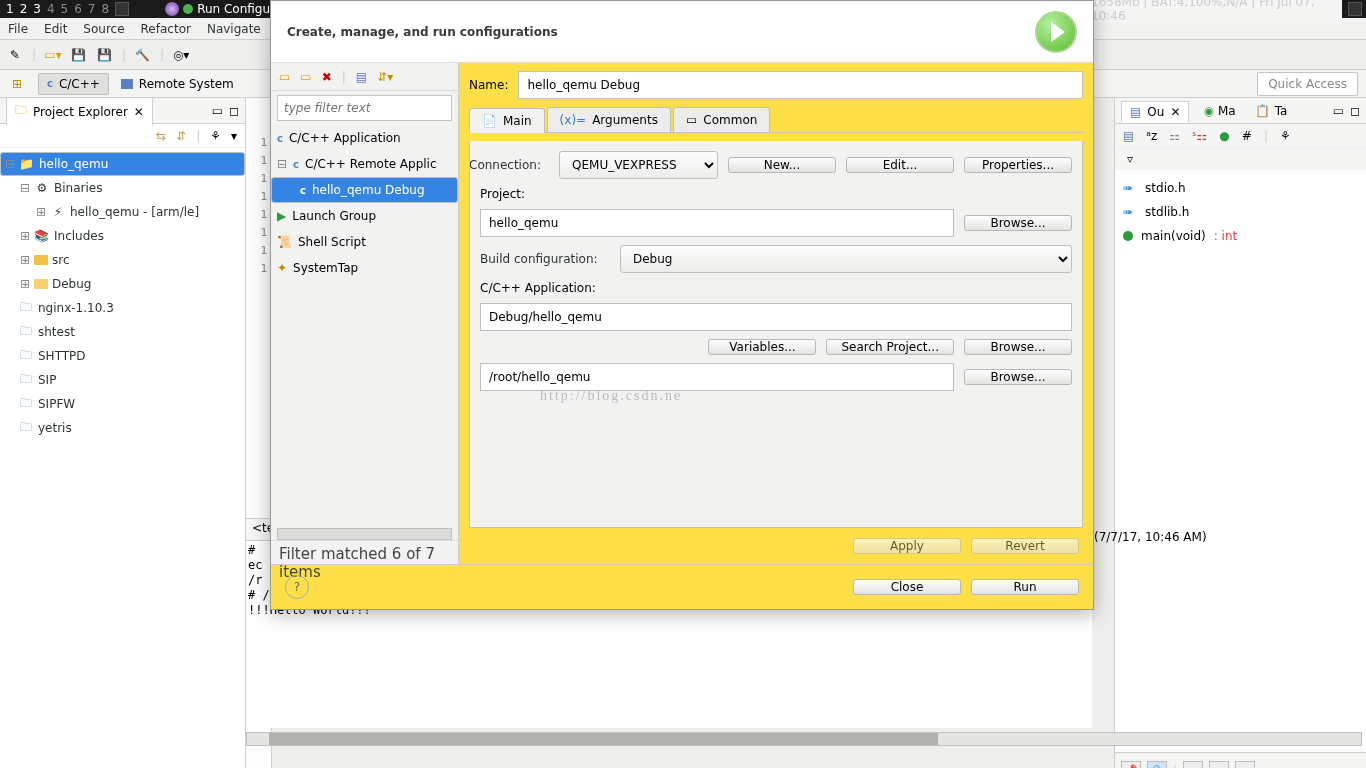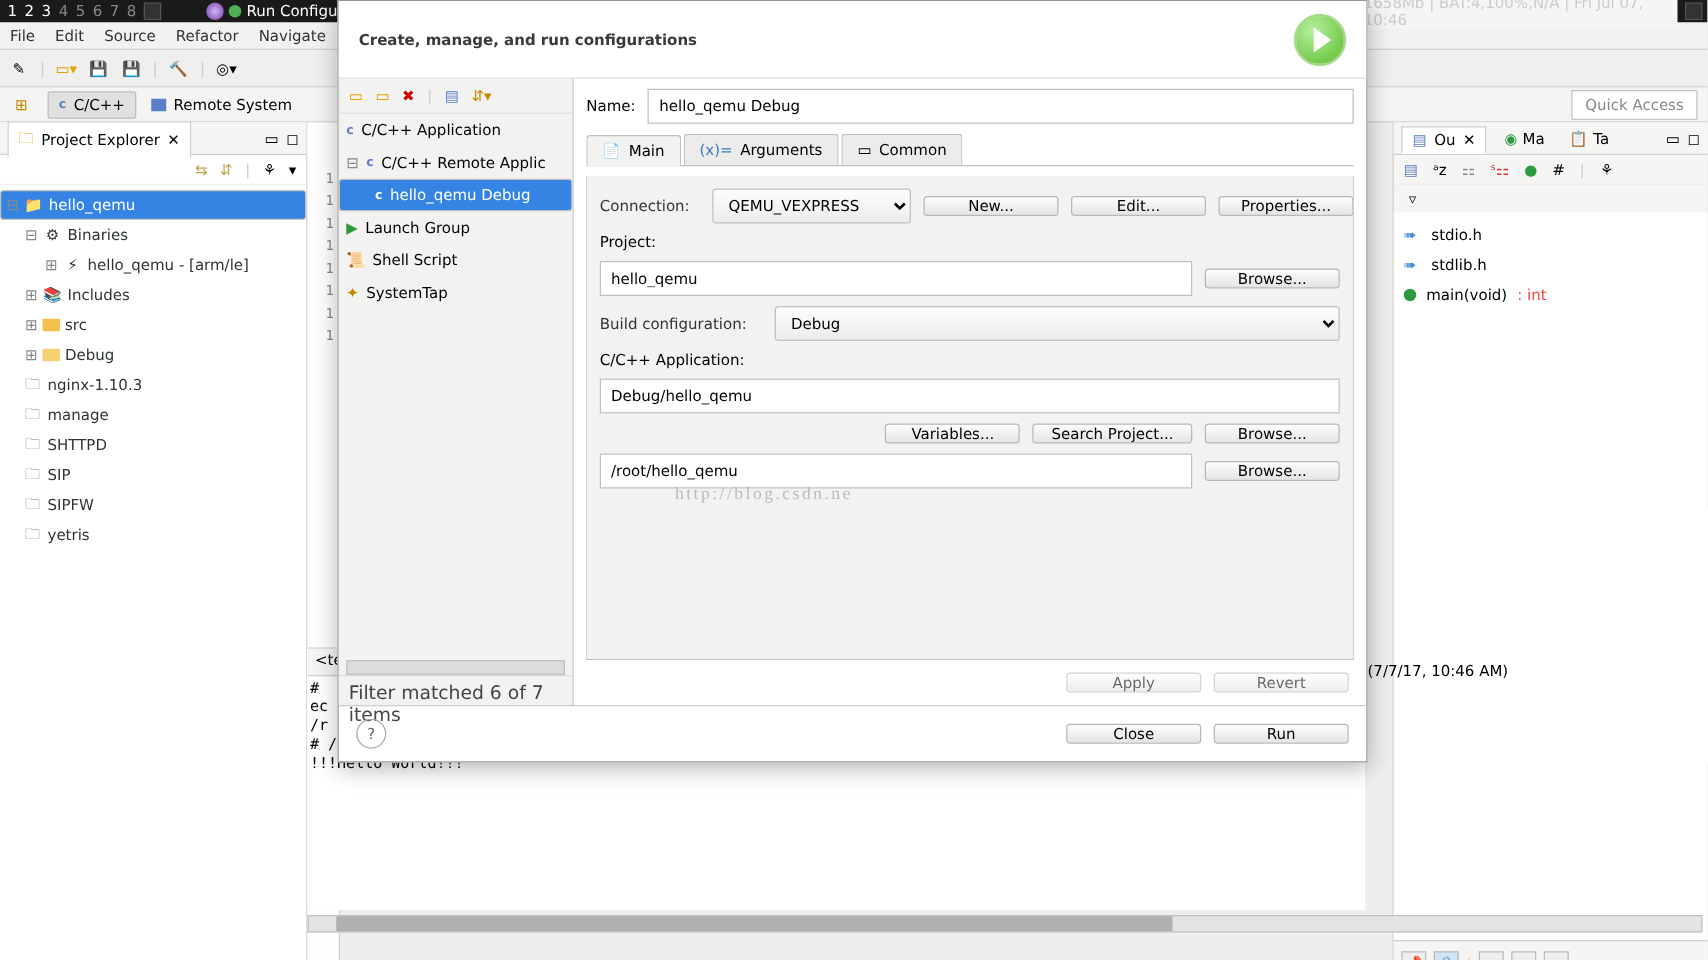--- a/index.html
+++ b/index.html
@@ -58,21 +58,21 @@
 .right .outline-body .r { height: 24px; display: flex; align-items: center; gap: 8px; }
 .dot { width: 10px; height: 10px; border-radius: 50%; background: #2d9a3e; display: inline-block; }
 .hfile { color: #4a90d9; font-weight: bold; margin-right: 4px; }
 
 
 .rightlow { height: 36px; border-top: 1px solid #cfcfcd; display: flex; align-items: center; padding: 0 6px; gap: 6px; background: #f5f5f3; }
 .sqbtn { width: 20px; height: 20px; border: 1px solid #bbb; background: #eee; display: inline-flex; align-items: center; justify-content: center; }
 .timestamp-line { position: absolute; left: 1094px; top: 530px; font-size: 12px; }
 
 
-.dialog { position: absolute; left: 270px; top: 0px; width: 824px; height: 610px; background: #ffffff; border: 1px solid #999; box-shadow: 0 4px 18px rgba(0,0,0,0.3); display: flex; flex-direction: column; }
+.dialog { position: absolute; left: 270px; top: 0px; width: 824px; height: 610px; background: #fde047; border: 1px solid #999; box-shadow: 0 4px 18px rgba(0,0,0,0.3); display: flex; flex-direction: column; }
 .dialog .hdr { height: 62px; background: #fff; display: flex; align-items: center; padding: 0 16px; border-bottom: 1px solid #ddd; }
 .dialog .hdr .title { font-weight: bold; color: #3a3a3a; }
 .runicon { width: 42px; height: 42px; border-radius: 50%; background: radial-gradient(circle at 35% 30%, #b5f0a0, #5bbb2a); border: 2px solid #a9d88e; margin-left: auto; display: flex; align-items: center; justify-content: center; }
 .runicon .tri { width: 0; height: 0; border-left: 14px solid #fff; border-top: 10px solid transparent; border-bottom: 10px solid transparent; margin-left: 4px; }
 
 .dialog .body { display: flex; flex: 1; min-height: 0; }
 .dlg-left { width: 188px; border-right: 1px solid #ccc; background: #f2f2f0; display: flex; flex-direction: column; }
 .dlg-toolbar { height: 28px; display: flex; align-items: center; gap: 10px; padding: 0 8px; border-bottom: 1px solid #ddd; }
 .filter { margin: 4px 6px; }
 .filter input { width: 100%; height: 26px; border: 1px solid #c5c5c3; padding: 0 6px; background: #fff; color: #888; font-style: italic; }
@@ -82,21 +82,21 @@
 .cfg-tree .row.ind { padding-left: 28px; }
 .dlg-left .status { height: 24px; border-top: 1px solid #ddd; padding: 4px 8px; color: #444; font-size: 15px; }
 
 .dlg-right { flex: 1; display: flex; flex-direction: column; padding: 8px 10px; gap: 8px; overflow: hidden; }
 .namerow { display: flex; align-items: center; gap: 10px; }
 .namerow input { flex: 1; height: 28px; border: 1px solid #c0c0be; background: #fff; padding: 0 8px; }
 .tabs2 { display: flex; border-bottom: 1px solid #c0c0be; }
 .tabs2 .t { padding: 5px 12px; border: 1px solid #c0c0be; border-bottom: none; background: #ececea; margin-right: 2px; display: flex; align-items: center; gap: 6px; border-radius: 3px 3px 0 0; }
 .tabs2 .t.active { background: #f2f2f0; position: relative; top: 1px; }
 .form { border: 1px solid #c0c0be; border-top: none; padding: 10px; display: flex; flex-direction: column; gap: 8px; background: #f2f2f0; flex: 1; overflow: auto; }
-.frow { display: flex; align-items: center; gap: 10px; }
+.frow { display: flex; align-items: center; gap: 10px; justify-content: flex-end; }
 .frow label { min-width: 80px; color: #2e3436; }
 select, .sel { height: 28px; border: 1px solid #c0c0be; background: linear-gradient(#fdfdfd,#ececea); padding: 0 24px 0 8px; border-radius: 3px; position: relative; }
 .btn { height: 16px; min-width: 108px; border: 1px solid #b8b8b6; background: linear-gradient(#fdfdfd,#e4e4e2); border-radius: 3px; padding: 0 14px; display: inline-flex; align-items: center; justify-content: center; }
 .txt { width: 100%; height: 28px; border: 1px solid #c0c0be; background: #fff; padding: 0 8px; }
 .frow.right-al { justify-content: flex-end; }
 .dlg-foot { display: flex; align-items: center; padding: 10px 14px; border-top: 1px solid #ccc; gap: 10px; }
 .help { width: 24px; height: 24px; border-radius: 50%; border: 1px solid #aaa; display: inline-flex; align-items: center; justify-content: center; color: #666; }
 .dlg-foot .spacer { flex: 1; }
 
 
@@ -218,21 +218,21 @@
         <span>Debug</span>
       </div>
       <div class="row">
         <span class="expand"></span>
           <span class="ficon" style="color:#6b8ab0">🗀</span>
         <span>nginx-1.10.3</span>
       </div>
       <div class="row">
         <span class="expand"></span>
           <span class="ficon" style="color:#6b8ab0">🗀</span>
-        <span>manage</span>
+        <span>shtest</span>
       </div>
       <div class="row">
         <span class="expand"></span>
           <span class="ficon" style="color:#6b8ab0">🗀</span>
         <span>SHTTPD</span>
       </div>
       <div class="row">
         <span class="expand"></span>
           <span class="ficon" style="color:#6b8ab0">🗀</span>
         <span>SIP</span>
@@ -345,20 +345,23 @@
   <div class="body">
     <div class="dlg-left">
       <div class="dlg-toolbar">
         <span style="color:#e6a100">▭</span>
         <span style="color:#e6a100">▭</span>
         <span style="color:#cc0000;font-weight:bold">✖</span>
         <span style="color:#ccc">|</span>
         <span style="color:#5b7fc7">▤</span>
         <span style="color:#c28a00">⇵▾</span>
       </div>
+      <div class="filter">
+        <input placeholder="type filter text" style="">
+      </div>
       <div class="cfg-tree">
         <div class="row">
           <span class="ic-c">c</span>
           <span>C/C++ Application</span>
         </div>
         <div class="row">
           <span style="color:#888">⊟</span>
           <span class="ic-c">c</span>
           <span>C/C++ Remote Applic</span>
         </div>

